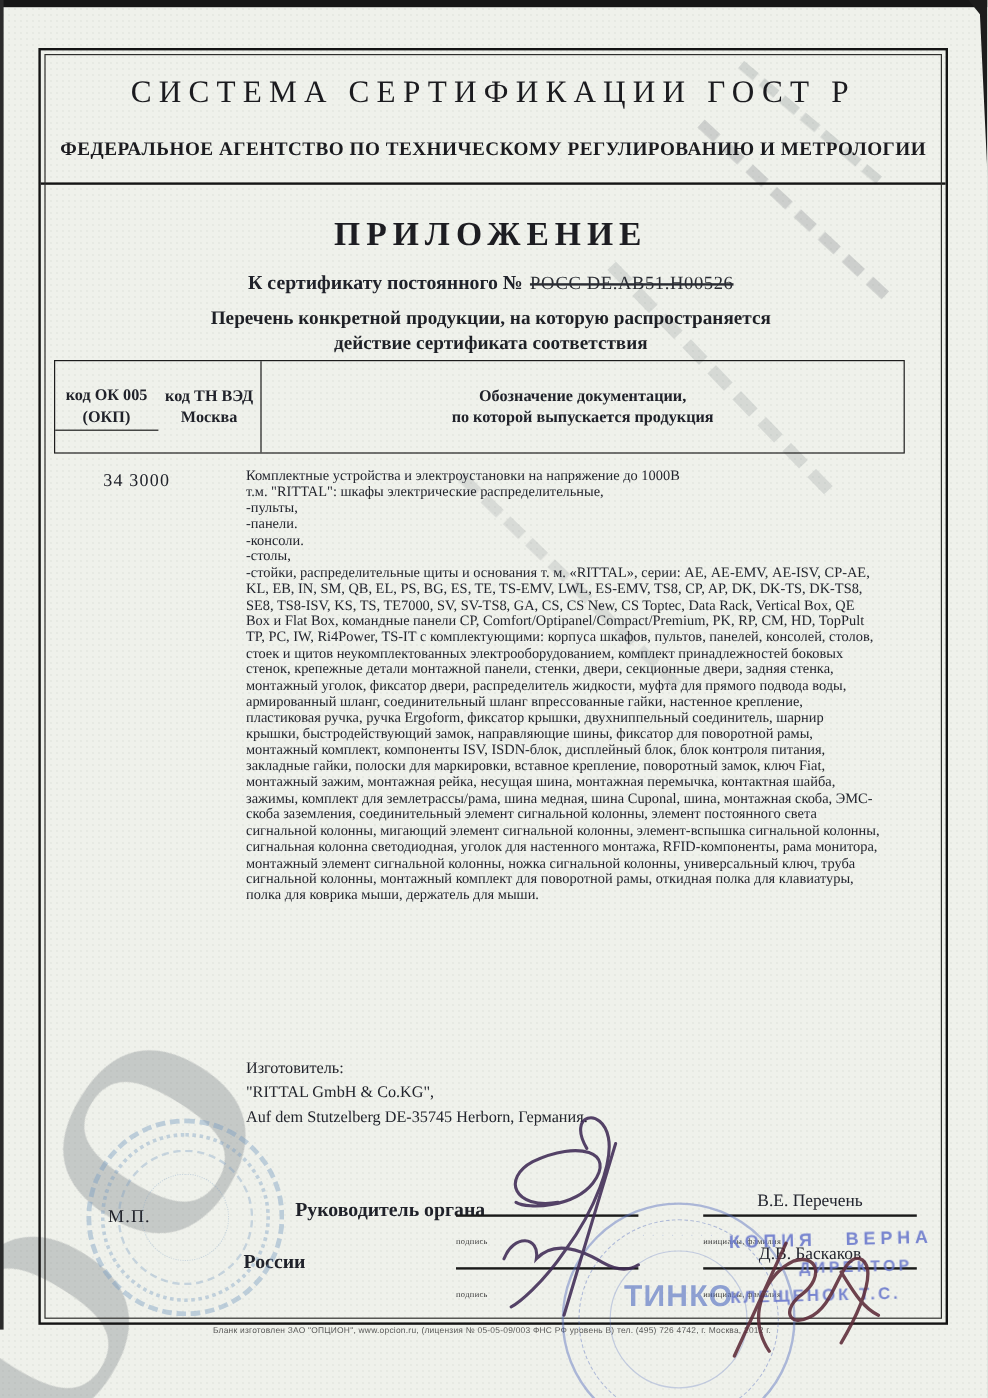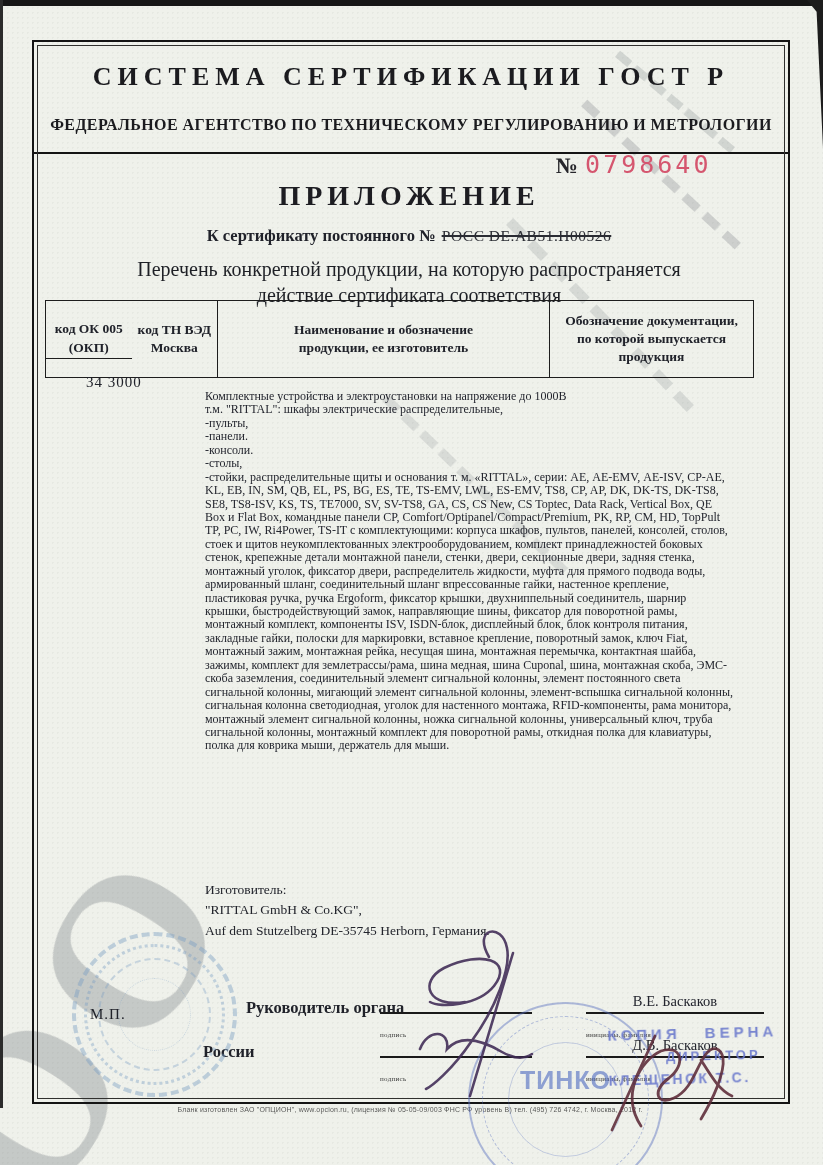--- a/index.html
+++ b/index.html
@@ -25,48 +25,48 @@
   .wm-bar1{left:556px;top:170px;width:210px;border-top:9px dashed rgba(125,130,136,.30);transform:rotate(43deg);}
   .wm-bar2{left:600px;top:98px;width:150px;border-top:8px dashed rgba(125,130,136,.26);transform:rotate(40deg);}
   .wm-bar3{left:470px;top:310px;width:260px;border-top:10px dashed rgba(125,130,136,.22);transform:rotate(46deg);}
   .wm-bar4{left:350px;top:480px;width:250px;border-top:9px dashed rgba(125,130,136,.20);transform:rotate(44deg);}
   
   .frame{position:absolute;left:32px;top:40px;width:754px;height:1060px;
     border:2.5px solid #141414;z-index:2;}
   .frame::after{content:"";position:absolute;inset:3px;border:1px solid #30302e;pointer-events:none;}
   .header-box{position:absolute;left:0;top:0;width:100%;height:110px;border-bottom:2px solid #141414;
     text-align:center;}
-  .sys-title{margin-top:20px;font-size:26px;font-weight:bold;letter-spacing:6px;color:#1b1b1f;}
+  .sys-title{margin-top:20px;font-size:26px;font-weight:normal;letter-spacing:6px;color:#1b1b1f;}
   .agency{margin-top:24px;font-size:16px;font-weight:bold;letter-spacing:.4px;color:#1b1b1f;}
   
   .serial{position:absolute;left:556px;top:150px;z-index:3;white-space:nowrap;}
   .serial .no-sign{font-size:22px;font-weight:bold;color:#26262b;margin-right:7px;}
   .serial .digits{font-family:"DejaVu Sans Mono","Liberation Mono",monospace;
     font-size:25px;letter-spacing:3px;color:#d5566f;}
   
   .doc-title{position:absolute;left:32px;top:180px;width:754px;text-align:center;z-index:3;
     font-size:28px;font-weight:bold;letter-spacing:5px;color:#1d1d22;}
   .cert-line{position:absolute;left:32px;top:226px;width:754px;text-align:center;z-index:3;
     font-size:16.5px;font-weight:bold;color:#20222a;}
   .cert-no{font-weight:normal;font-size:15.5px;text-decoration:line-through;
     text-decoration-thickness:1.5px;color:#2a2c33;margin-left:6px;letter-spacing:.5px;margin-top:14px;}
   .subtitle{position:absolute;left:32px;top:256px;width:754px;text-align:center;z-index:3;
-    font-size:20px;font-weight:normal;line-height:1.3;white-space:pre-line;color:#1e2026;}
+    font-size:16px;font-weight:bold;line-height:1.3;white-space:pre-line;color:#1e2026;}
   
   .hdr-table{position:absolute;left:45px;top:300px;width:707px;height:76px;z-index:3;
     border:1.5px solid #1d1d1d;display:flex;background:transparent;}
   .col{box-sizing:border-box;display:flex;align-items:center;justify-content:center;
     text-align:center;font-size:13.5px;font-weight:bold;line-height:1.35;white-space:pre-line;}
   .col1{width:172px;border-right:1.5px solid #1d1d1d;flex-direction:row;padding:0;}
   .col1 .cell{width:100%;height:50%;display:flex;align-items:center;justify-content:center;}
   .col1 .cell.top{border-bottom:1.2px solid #1d1d1d;}
   .col2{width:332px;border-right:1.5px solid #1d1d1d;}
   .col3{flex:1;}
   
-  .code34{position:absolute;left:86px;top:374px;z-index:3;font-size:15px;letter-spacing:1px;}
+  .code34{position:absolute;left:86px;top:393px;z-index:3;font-size:15px;letter-spacing:1px;}
   .product-text{position:absolute;left:205px;top:390px;width:528px;max-height:486px;overflow:hidden;
     z-index:3;font-size:12px;line-height:1.12;white-space:pre-line;color:#23252e;}
   .manufacturer{position:absolute;left:205px;top:880px;width:520px;z-index:3;
     font-size:13.5px;line-height:1.5;white-space:pre-line;color:#22242c;}
   
   .mp{position:absolute;left:90px;top:1006px;z-index:3;font-size:15px;letter-spacing:1px;}
   .sig-label{position:absolute;left:203px;z-index:3;font-size:16.5px;font-weight:bold;}
   .lbl-head{top:998px;margin-left:43px;} .lbl-expert{top:1042px;}
   .sig-cell{position:absolute;z-index:3;}
   .sig-rule{height:26px;border-bottom:2px solid #1a1a1a;position:relative;}
@@ -123,38 +123,33 @@
   <div class="wm-bar wm-bar3"></div>
   <div class="wm-bar wm-bar4"></div>
 
   <div class="frame">
     <div class="header-box">
       <div class="sys-title">СИСТЕМА СЕРТИФИКАЦИИ ГОСТ Р</div>
       <div class="agency">ФЕДЕРАЛЬНОЕ АГЕНТСТВО ПО ТЕХНИЧЕСКОМУ РЕГУЛИРОВАНИЮ И МЕТРОЛОГИИ</div>
     </div>
   </div>
 
-  <div class="serial">
-    <span class="no-sign">№</span><span class="digits">0798640</span>
-  </div>
 
   <div class="doc-title">ПРИЛОЖЕНИЕ</div>
   <div class="cert-line">
     <span>К сертификату постоянного №</span><span class="cert-no">РОСС DE.AB51.H00526</span>
   </div>
   <div class="subtitle">Перечень конкретной продукции,  на которую распространяется
 действие сертификата соответствия</div>
 
   <div class="hdr-table">
     <div class="col col1">
       <div class="cell top">код ОК 005 (ОКП)</div>
       <div class="cell">код ТН ВЭД Москва</div>
     </div>
-    <div class="col col2">Наименование и обозначение
-продукции, ее изготовитель</div>
     <div class="col col3">Обозначение документации,
 по которой выпускается продукция</div>
   </div>
 
   <div class="code34">34 3000</div>
   <div class="product-text">Комплектные устройства и электроустановки на напряжение до 1000В
 т.м. "RITTAL": шкафы электрические распределительные,
 -пульты,
 -панели.
 -консоли.
@@ -167,21 +162,21 @@
   <div class="mp">М.П.</div>
   <div class="sig-label lbl-head">Руководитель органа</div>
   <div class="sig-label lbl-expert">России</div>
 
   <div class="sig-cell cell-sign1">
     <div class="sig-rule"></div>
     <div class="sig-caption">подпись</div>
   </div>
   <div class="sig-cell cell-name1">
     <div class="sig-rule">
-      <div class="over-name">В.Е. Баскаков</div>
+      <div class="over-name">В.Е. Перечень</div>
     </div>
     <div class="sig-caption">инициалы, фамилия</div>
   </div>
   <div class="sig-cell cell-sign2">
     <div class="sig-rule"></div>
     <div class="sig-caption">подпись</div>
   </div>
   <div class="sig-cell cell-name2">
     <div class="sig-rule">
       <div class="over-name">Д.В. Баскаков</div>

